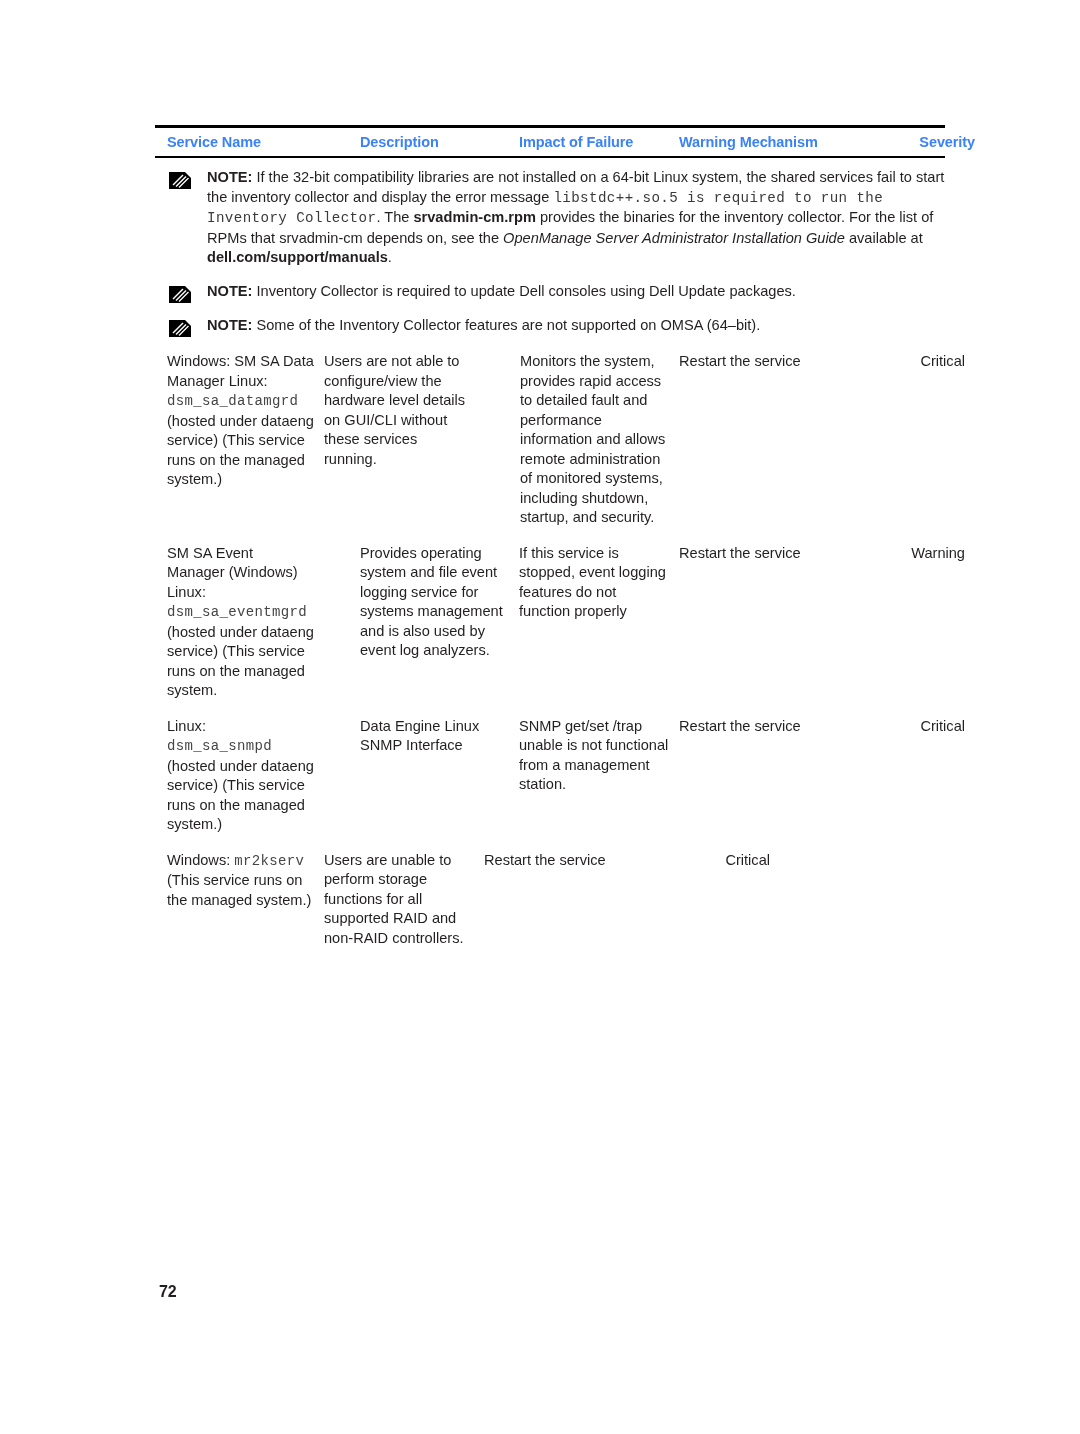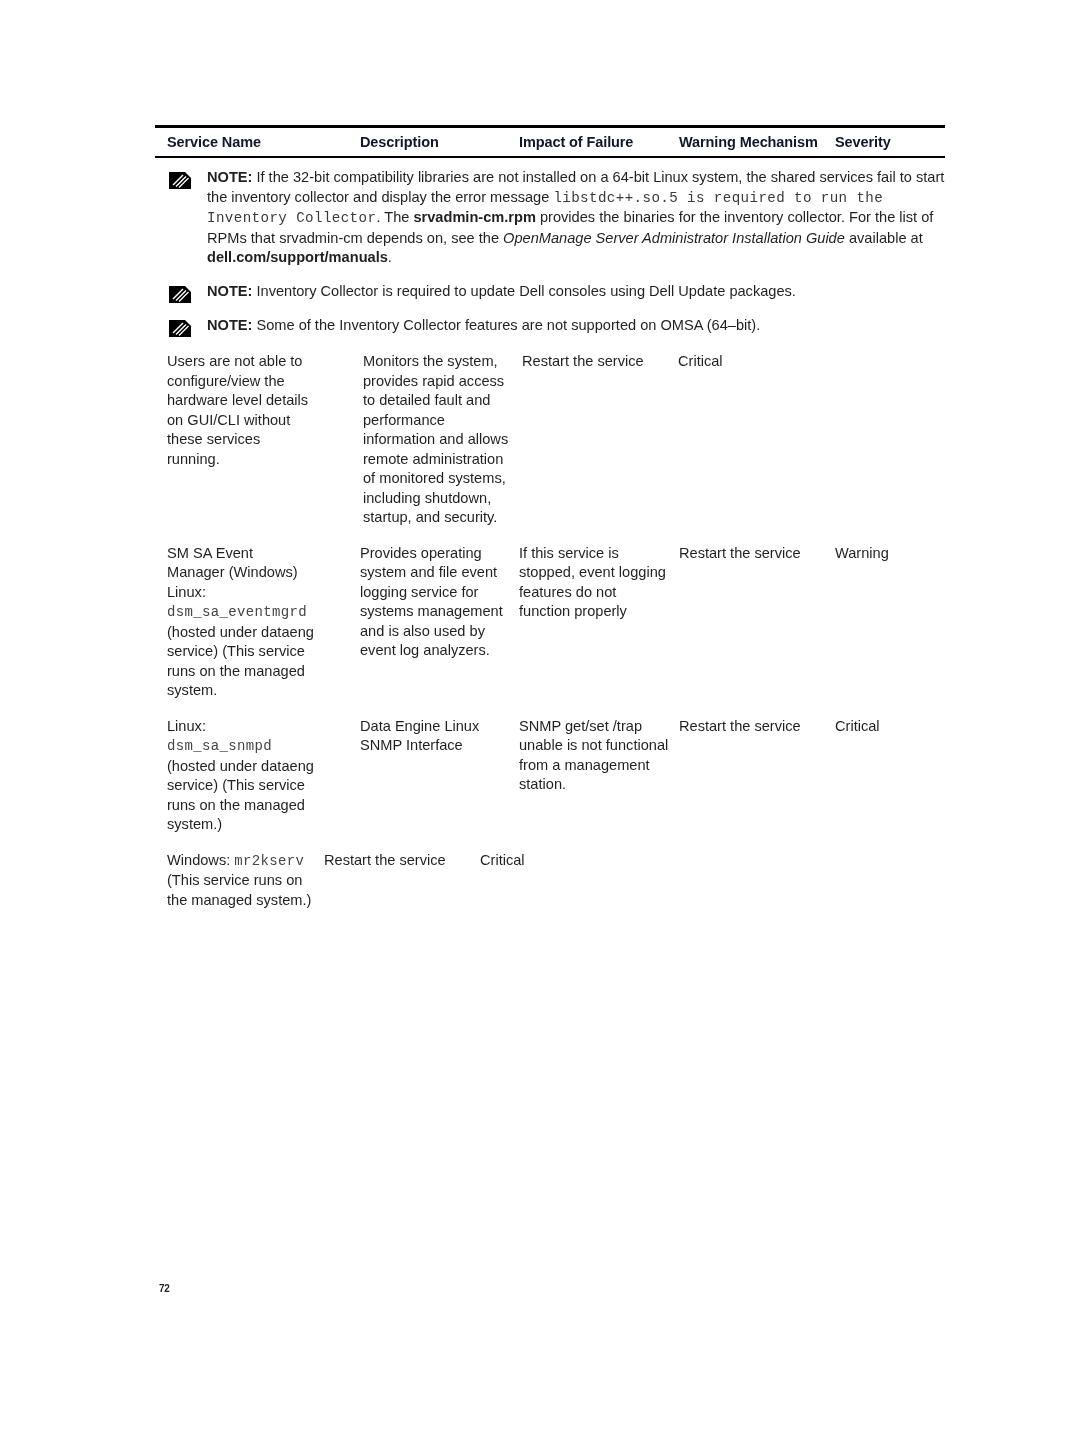--- a/index.html
+++ b/index.html
@@ -47,30 +47,30 @@
     display: flex;
     align-items: center;
     height: 28px;
     padding-left: 12px;
     box-sizing: border-box;
   }
   .thead .th {
     font-size: 14.5px;
     font-weight: bold;
     letter-spacing: -0.1px;
-    color: #0f172a;
+    color: #3b82f6;
     line-height: 1;
   }
 
   
   .c1 { width: 157px; flex: 0 0 157px; }
   .c2 { width: 159px; flex: 0 0 159px; margin-left: 36px; }
   .c3 { width: 160px; flex: 0 0 160px; }
   .c4 { width: 156px; flex: 0 0 156px; }
-  .c5 { width: 140px; flex: 0 0 140px; }
+  .c5 { width: 140px; flex: 0 0 140px; text-align: right; }
 
   
   .notes {
     position: absolute;
     left: 155px;
     top: 168px;
     width: 800px;
   }
   .note {
     position: relative;
@@ -125,21 +125,21 @@
 
   .spacer-r1 { height: 16px; }
   .spacer-r2 { height: 16px; }
   .spacer-r3 { height: 16px; }
 
   
   .folio {
     position: absolute;
     left: 159px;
     top: 1283px;
-    font-size: 10px;
+    font-size: 16px;
     font-weight: bold;
     color: #231f20;
     letter-spacing: -0.2px;
   }
 </style>
 </head>
 <body>
 
 <div class="page">
 
@@ -186,20 +186,21 @@
           <path d="M8 15.5 L18 5.5" stroke="#ffffff" stroke-width="1.4" fill="none"></path>
           <path d="M11 16.5 L20.5 7" stroke="#ffffff" stroke-width="1.2" fill="none"></path>
         </svg>
       </span>
       <span><b>NOTE:</b><span> Some of the Inventory Collector features are not supported on OMSA (64–bit).</span></span>
     </div>
   </div>
 
   <div class="tbody">
       <div class="trow">
+        <div class="cell c1"><span>Windows: SM SA Data Manager Linux: </span><span class="m">dsm_sa_datamgrd</span><span> (hosted under dataeng service) (This service runs on the managed system.)</span></div>
         <div class="cell c3">Users are not able to configure/view the hardware level details on GUI/CLI without these services running.</div>
         <div class="cell c2">Monitors the system, provides rapid access to detailed fault and performance information and allows remote administration of monitored systems, including shutdown, startup, and security.</div>
         <div class="cell c4">Restart the service</div>
         <div class="cell c5">Critical</div>
       </div>
       <div class="spacer-r1"></div>
       <div class="trow">
         <div class="cell c1"><span>SM SA Event Manager (Windows) Linux: </span><span class="m">dsm_sa_eventmgrd</span><span> (hosted under dataeng service) (This service runs on the managed system.</span></div>
         <div class="cell c2">Provides operating system and file event logging service for systems management and is also used by event log analyzers.</div>
         <div class="cell c3">If this service is stopped, event logging features do not function properly</div>
@@ -210,20 +211,21 @@
       <div class="trow">
         <div class="cell c1"><span>Linux: </span><span class="m">dsm_sa_snmpd</span><span> (hosted under dataeng service) (This service runs on the managed system.)</span></div>
         <div class="cell c2">Data Engine Linux SNMP Interface</div>
         <div class="cell c3">SNMP get/set /trap unable is not functional from a management station.</div>
         <div class="cell c4">Restart the service</div>
         <div class="cell c5">Critical</div>
       </div>
       <div class="spacer-r3"></div>
       <div class="trow">
         <div class="cell c1"><span>Windows: </span><span class="m">mr2kserv</span><span> (This service runs on the managed system.)</span></div>
+        <div class="cell c3">Users are unable to perform storage functions for all supported RAID and non-RAID controllers.</div>
         <div class="cell c4">Restart the service</div>
         <div class="cell c5">Critical</div>
       </div>
     </div>
 
   <div class="folio">72</div>
 
 </div>
 
 </body></html>

